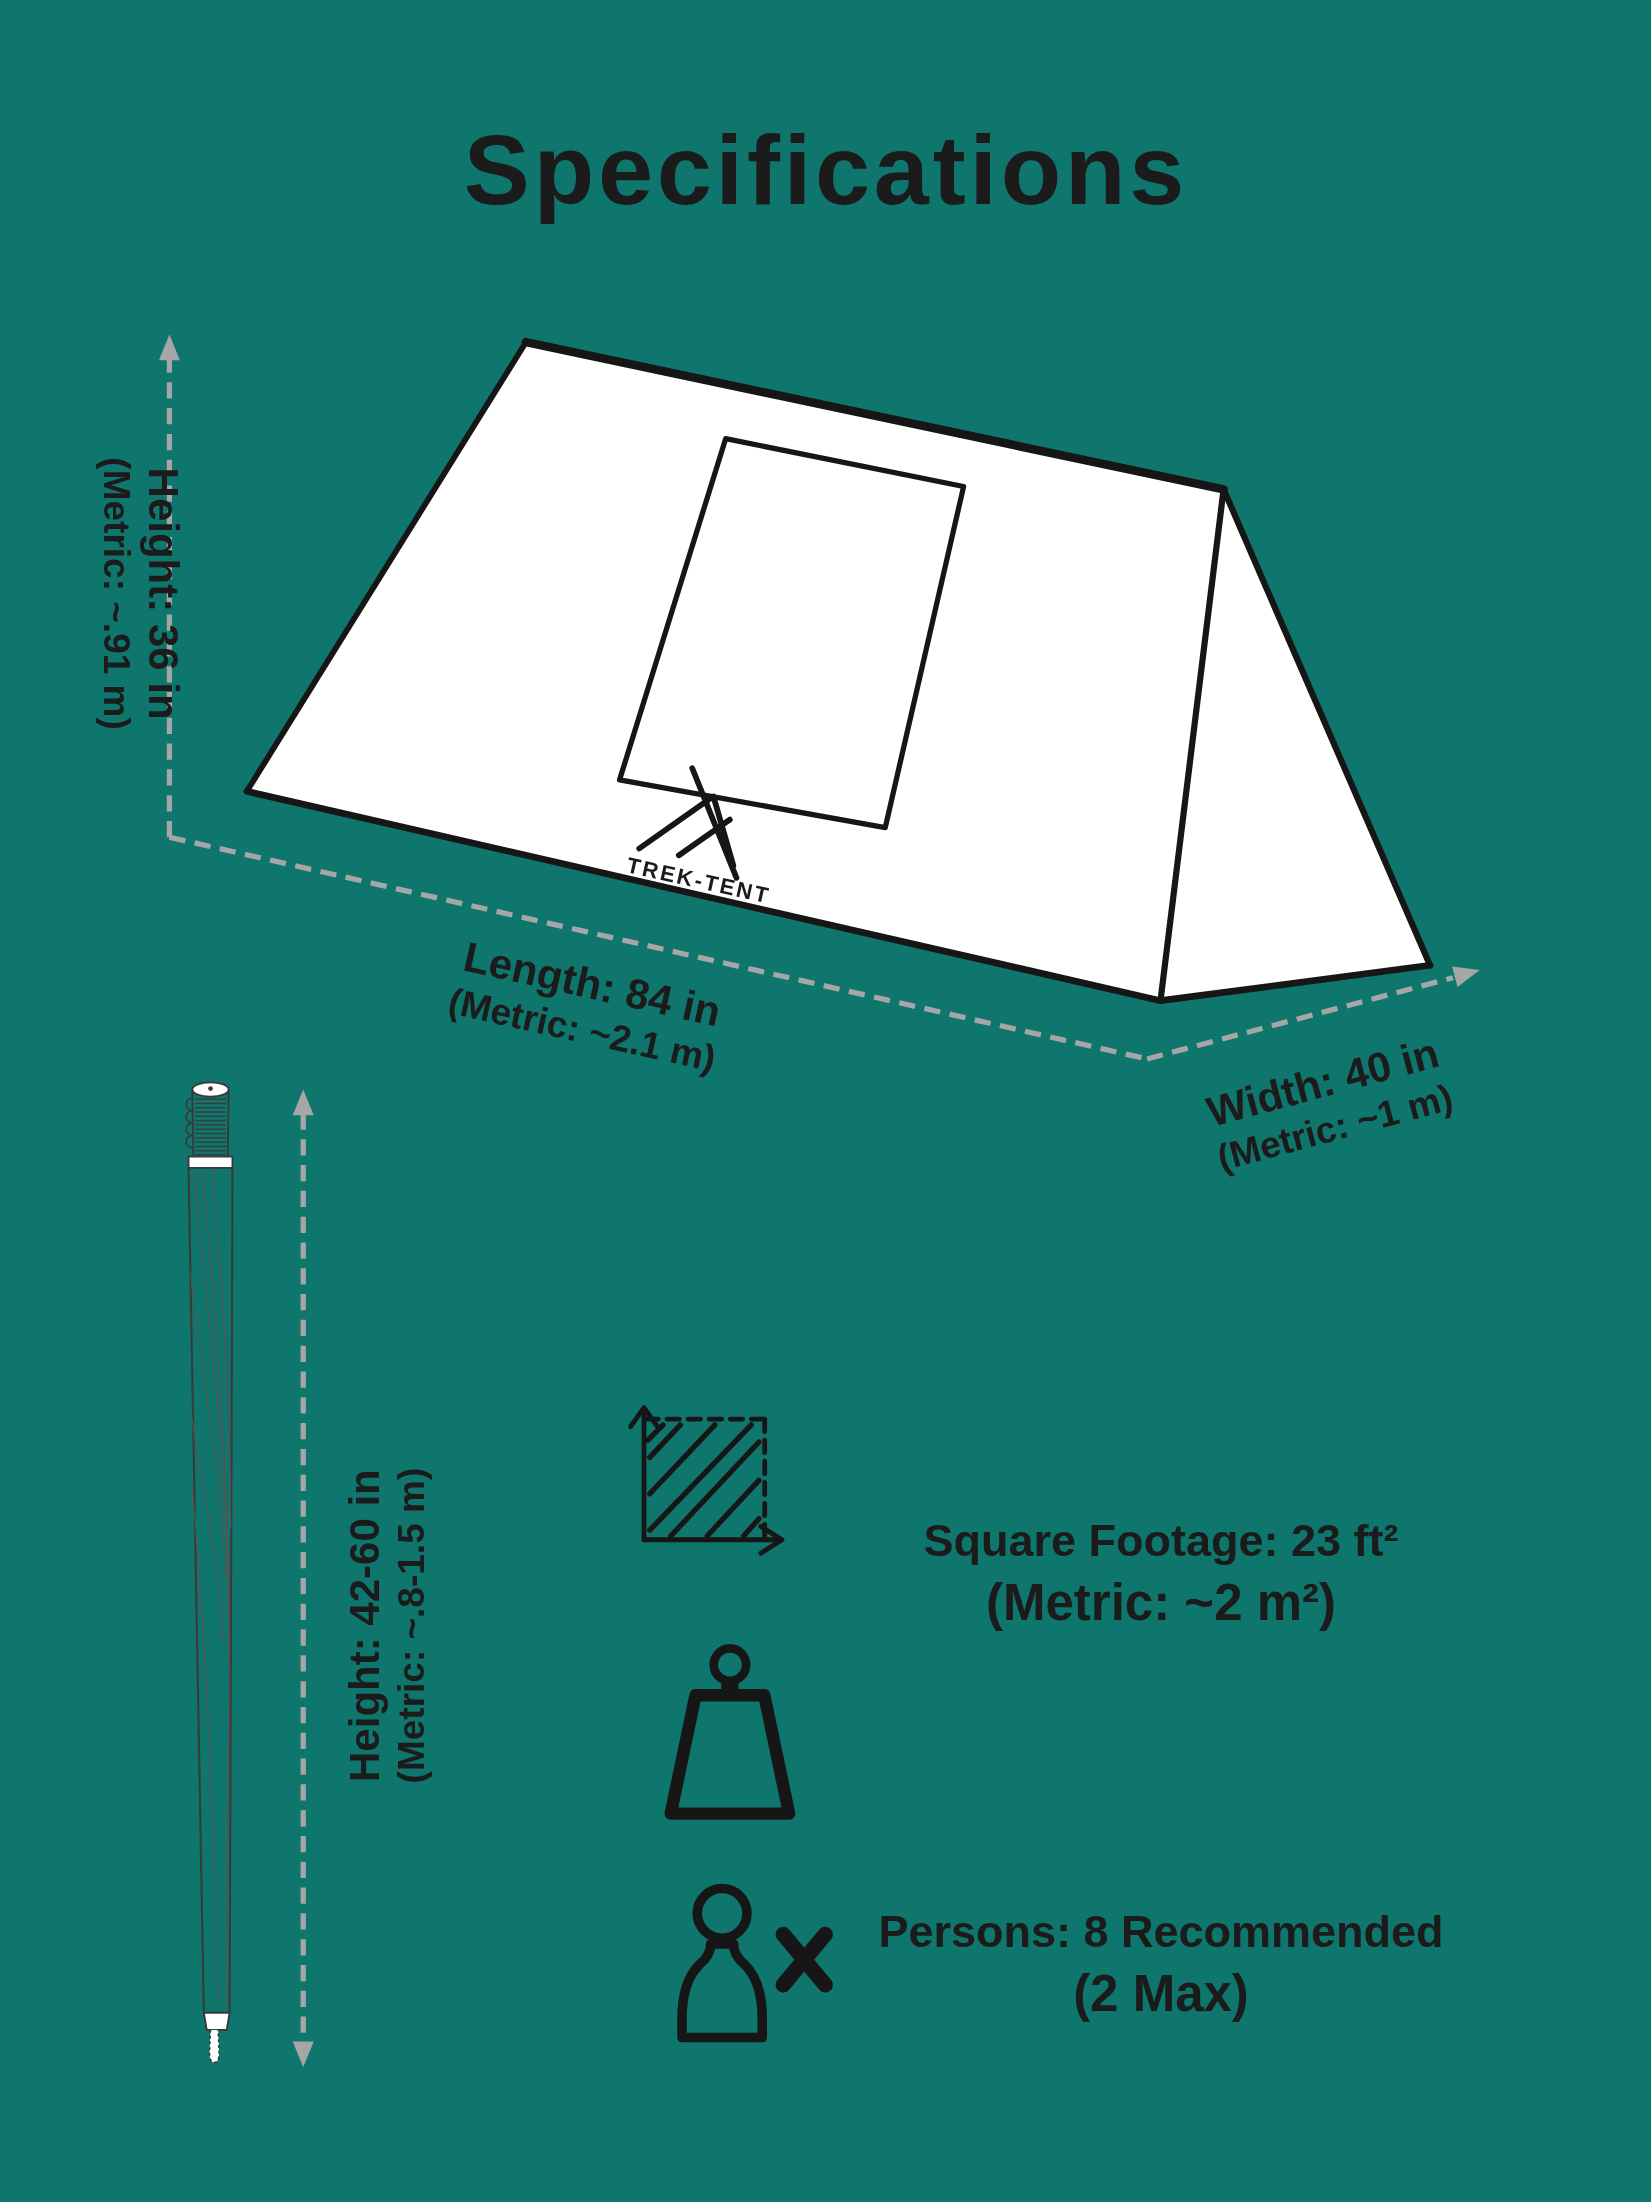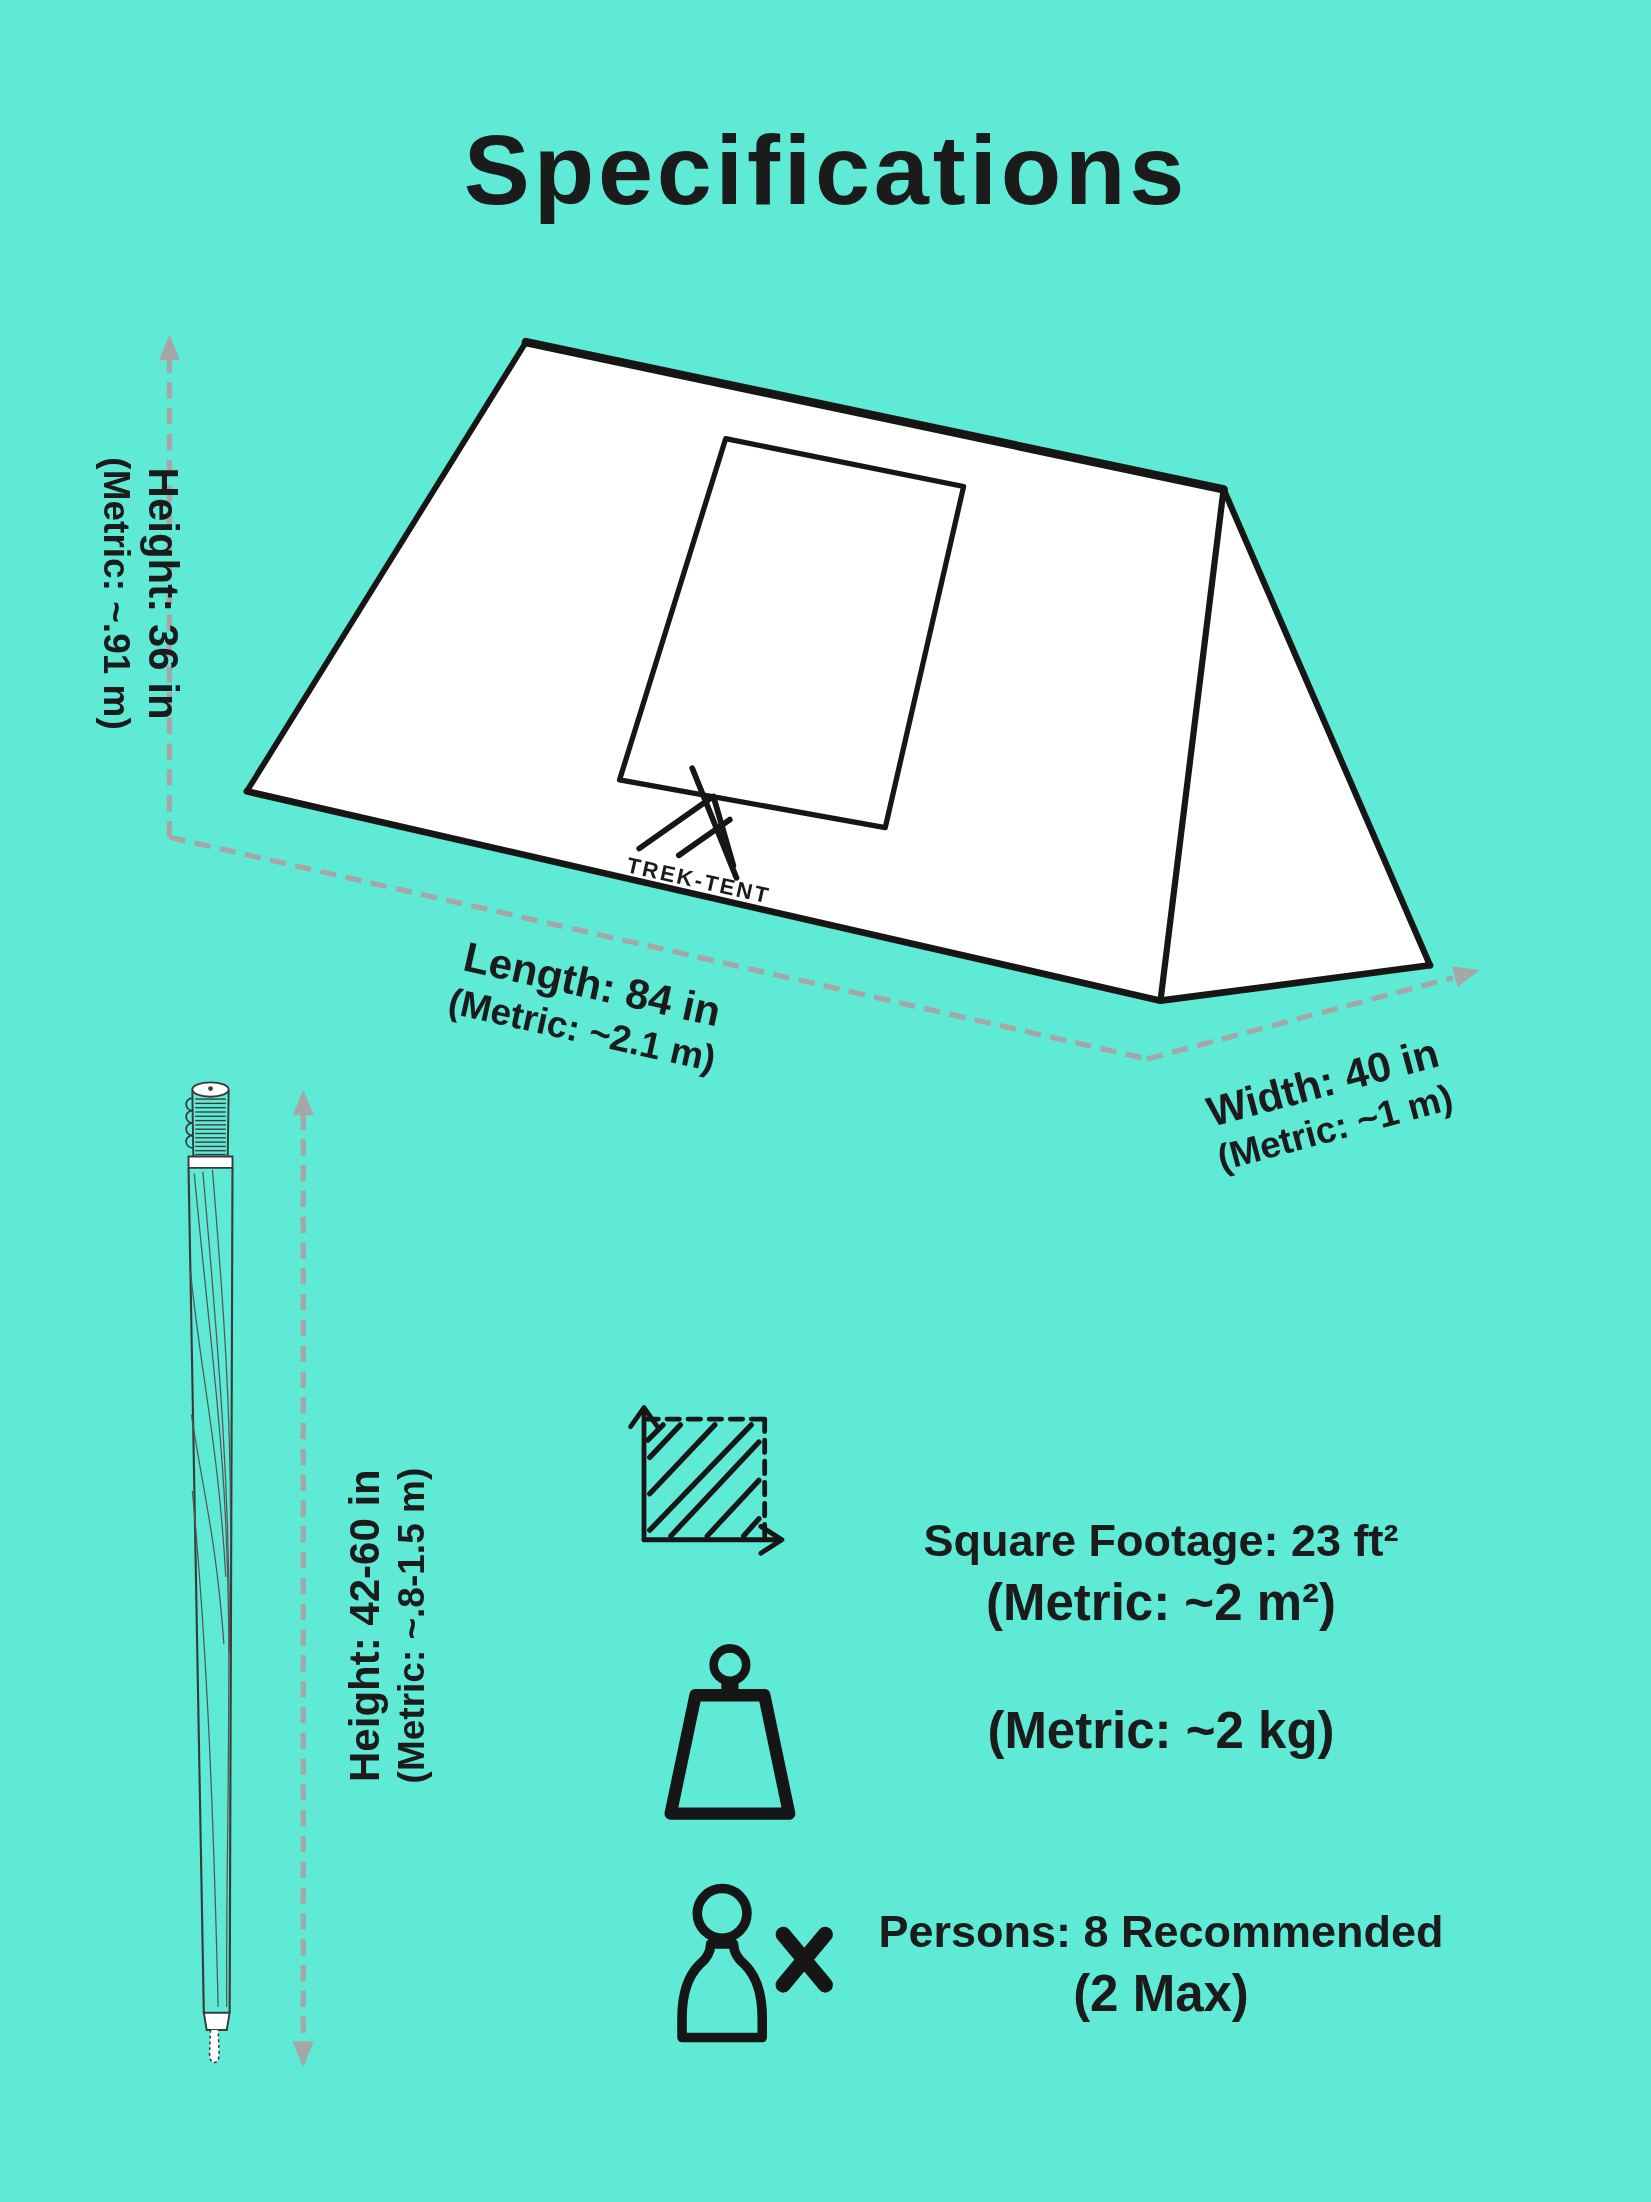--- a/index.html
+++ b/index.html
@@ -1,17 +1,17 @@
 <!DOCTYPE html>
 <html><head>
 <meta charset="utf-8">
 <style>
   html,body{margin:0;padding:0;background:#ffffff;}
   #canvas{
-    position:relative;width:1652px;height:2202px;background:#5eead4;overflow:hidden;
+    position:relative;width:1652px;height:2202px;background:#0f766e;overflow:hidden;
     font-family:"Liberation Sans","DejaVu Sans",sans-serif;color:#1b1b1b;
   }
   .abs{position:absolute;}
   #title{
     left:0;top:113px;width:1652px;text-align:center;
     font-size:99px;font-weight:700;letter-spacing:3.8px;color:#1b1b1b;
   }
   .dimlabel{
     position:absolute;text-align:center;font-weight:700;color:#1b1b1b;
     white-space:nowrap;line-height:1.18;
@@ -176,21 +176,20 @@
       <line x1="128" y1="62" x2="172" y2="115" stroke-width="16"></line>
       <line x1="172" y1="62" x2="128" y2="115" stroke-width="16"></line>
     </g>
   </svg>
 
   <div id="spec-text-0" class="specrow-text">
     <div class="s1">Square Footage: 23 ft²</div>
     <div class="s2">(Metric: ~2 m²)</div>
   </div>
   <div id="spec-text-1" class="specrow-text">
-    <div class="s2">(Metric: ~2 kg)</div>
   </div>
   <div id="spec-text-2" class="specrow-text">
     <div class="s1">Persons: 8 Recommended</div>
     <div class="s2">(2 Max)</div>
   </div>
 
 </div>
 
 
 </body></html>

